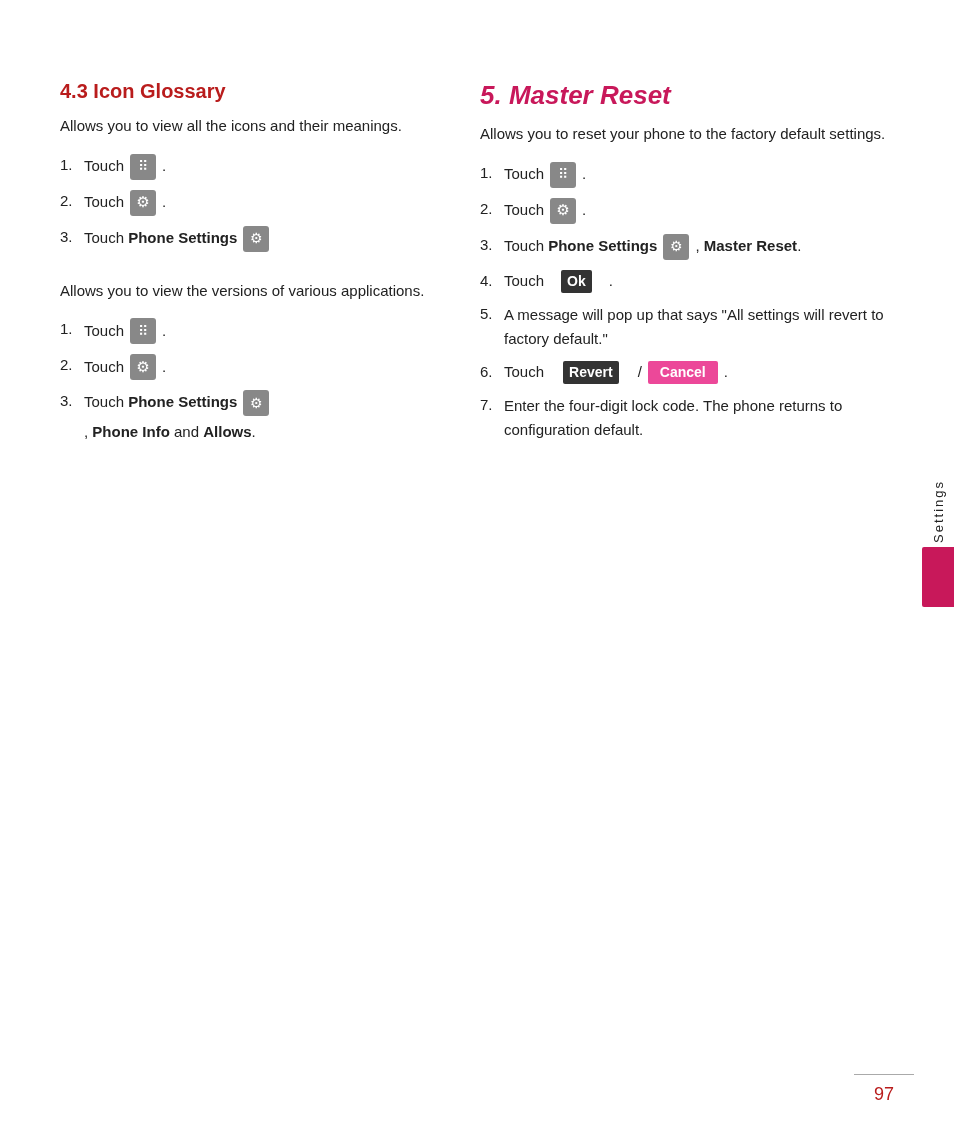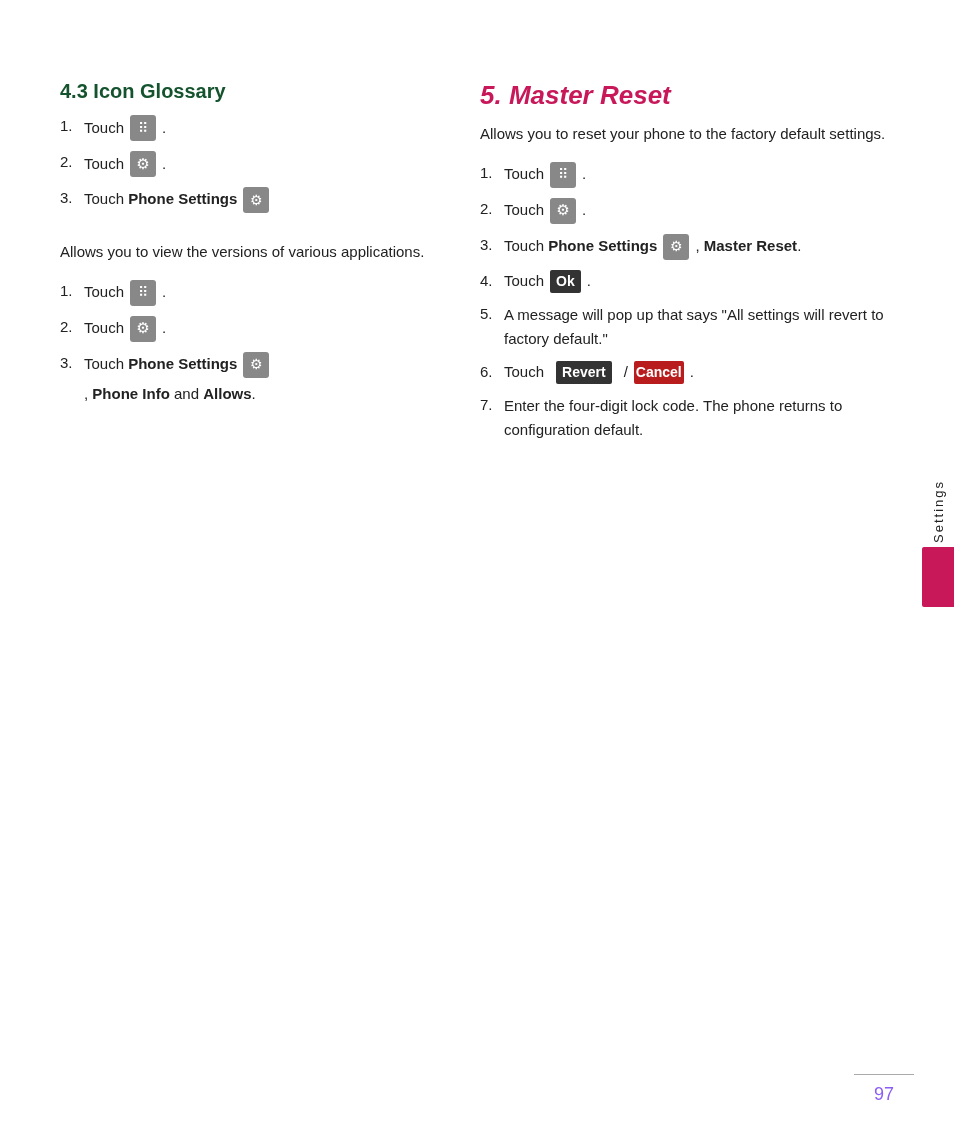--- a/index.html
+++ b/index.html
@@ -24,21 +24,21 @@
       flex: 1;
       max-width: 380px;
     }
 
     .right-col {
       flex: 1;
       max-width: 420px;
     }
 
     .section-heading-small {
-      color: #14532d;
+      color: #b91c1c;
       font-size: 20px;
       font-weight: bold;
       margin-bottom: 12px;
     }
 
     .section-heading-large {
       color: #c8185a;
       font-size: 26px;
       font-weight: bold;
       margin-bottom: 12px;
@@ -146,46 +146,46 @@
       display: inline-flex;
       align-items: center;
       justify-content: center;
       background: #333;
       color: #fff;
       font-size: 14px;
       font-weight: bold;
       padding: 1px 6px;
       border-radius: 2px;
       vertical-align: middle;
-      margin: 0 2px;
+      margin: 0 13px;
     }
 
     .btn-revert {
       display: inline-flex;
       align-items: center;
       justify-content: center;
       background: #333;
       color: #fff;
       font-size: 14px;
       font-weight: bold;
       padding: 1px 6px;
       border-radius: 2px;
       vertical-align: middle;
-      margin: 0 8px;
+      margin: 0 15px;
     }
 
     .btn-cancel {
       display: inline-flex;
       align-items: center;
       justify-content: center;
-      background: #b91c1c;
-      color: #fff;
-      font-size: 14px;
-      font-weight: bold;
-      padding: 1px 2px;
+      background: #ec4899;
+      color: #fff;
+      font-size: 14px;
+      font-weight: bold;
+      padding: 1px 12px;
       border-radius: 2px;
       vertical-align: middle;
       margin: 0 2px;
     }
 
     strong {
       font-weight: bold;
       text-align: right;
     }
 
@@ -215,21 +215,21 @@
       background: #c8185a;
       border-radius: 2px 0 0 2px;
     }
 
     
     .page-number {
       position: absolute;
       bottom: 40px;
       right: 60px;
       font-size: 18px;
-      color: #8b5cf6;
+      color: #b91c1c;
     }
 
     
     .page-divider {
       position: absolute;
       bottom: 70px;
       right: 40px;
       width: 60px;
       height: 1px;
       background: #aaa;
@@ -237,20 +237,21 @@
   </style>
 </head>
 <body>
 
 <div class="page">
 
   <div class="left-col">
 
     <div>
       <div class="section-heading-small">4.3 Icon Glossary</div>
+      <p class="section-desc">Allows you to view all the icons and their meanings.</p>
       <ul class="step-list">
         <li>
           <span class="step-num">1.</span>
           <span class="step-content">
             <span>Touch</span>
             <span class="icon-grid"></span>
             <span>.</span>
           </span>
         </li>
         <li>

